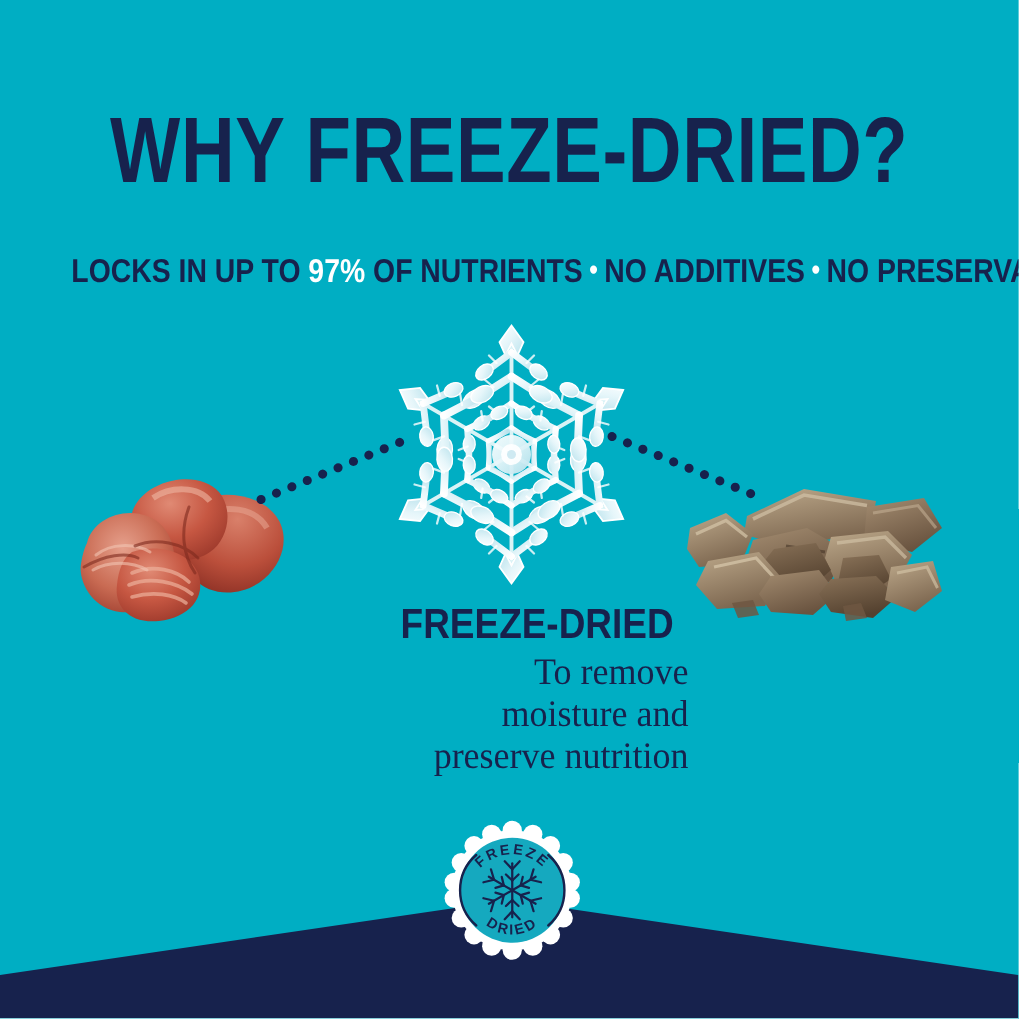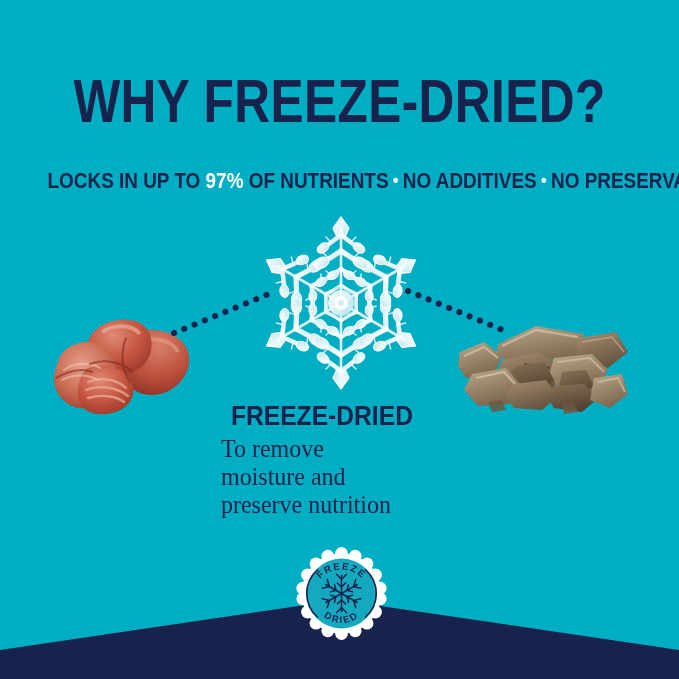--- a/index.html
+++ b/index.html
@@ -85,21 +85,21 @@
   }
 
   
   .connector { position: absolute; }
   #connector-left  { left: 170px; top: 285px; width: 110px; height: 52px; }
   #connector-right { left: 404px; top: 285px; width: 110px; height: 52px; }
 
   
   .feature {
     position: absolute;
-    text-align: left;
+    text-align: right;
     color: #17224d;
   }
   .feature .f-title {
     font-family: "Liberation Sans Narrow", "Liberation Sans", sans-serif;
     font-weight: 700;
     font-size: 28px;
     line-height: 32px;
     letter-spacing: 0px;
     transform: scaleX(0.88);
     transform-origin: 50% 50%;

